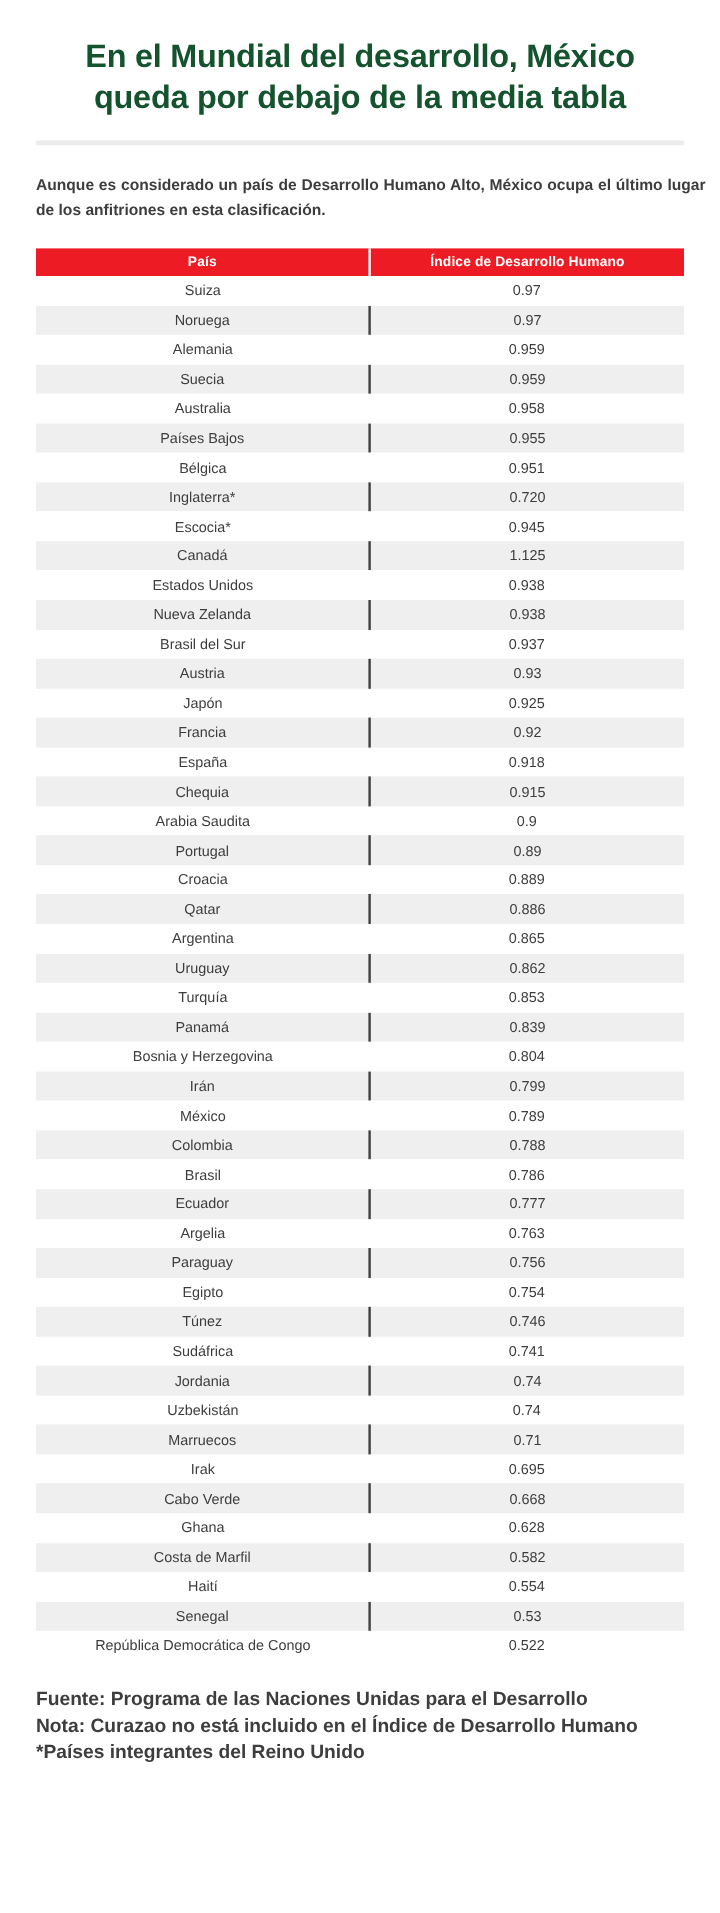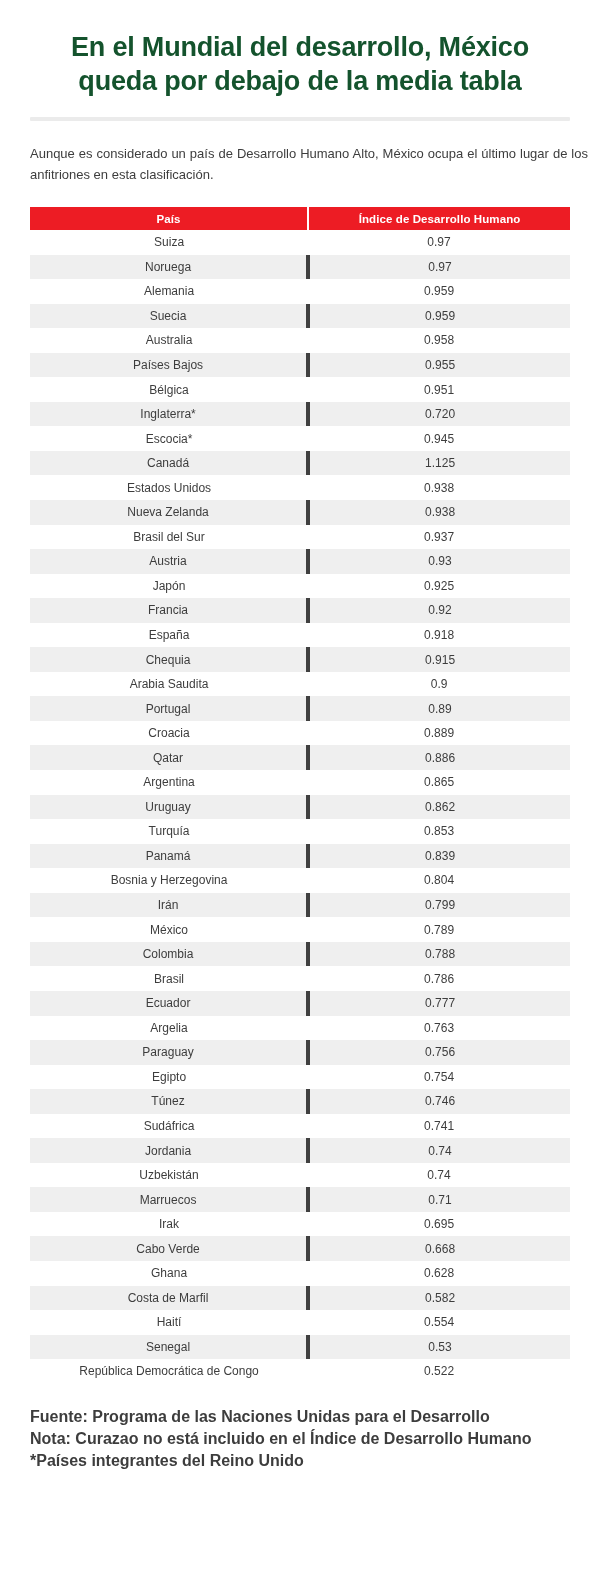--- a/index.html
+++ b/index.html
@@ -42,21 +42,21 @@
     border-radius: 1px;
   }
 
   
   .subtitle {
     margin: 22px 12px 0 30px;
     font-size: 13px;
     line-height: 21px;
     color: #3d3d3d;
     text-align: justify;
-    font-weight: normal;
+    font-weight: bold;
   }
 
   
   .table-wrap {
     margin: 22px 30px 0 30px;
   }
   table.hdi-table {
     width: 100%;
     border-collapse: collapse;
     table-layout: fixed;
@@ -87,21 +87,21 @@
     padding: 0;
     vertical-align: middle;
     color: #3d3d3d;
     font-weight: normal;
     white-space: nowrap;
   }
   table.hdi-table tbody tr.alt td {
     background: #efefef;
   }
   table.hdi-table tbody tr.alt td.td-country {
-    border-right: 4px solid #404040;
+    border-right: 2px solid #404040;
   }
 
   
   .footnotes {
     margin: 22px 0 0 30px;
   }
   .footnote {
     font-size: 16px;
     line-height: 22px;
     font-weight: bold;

